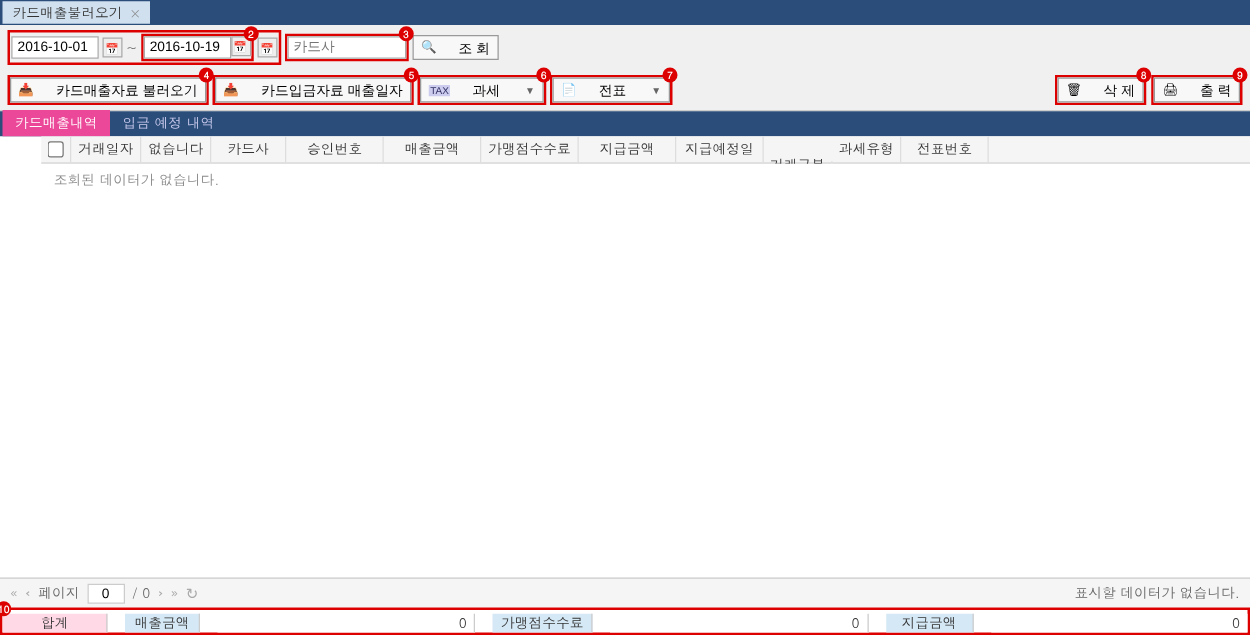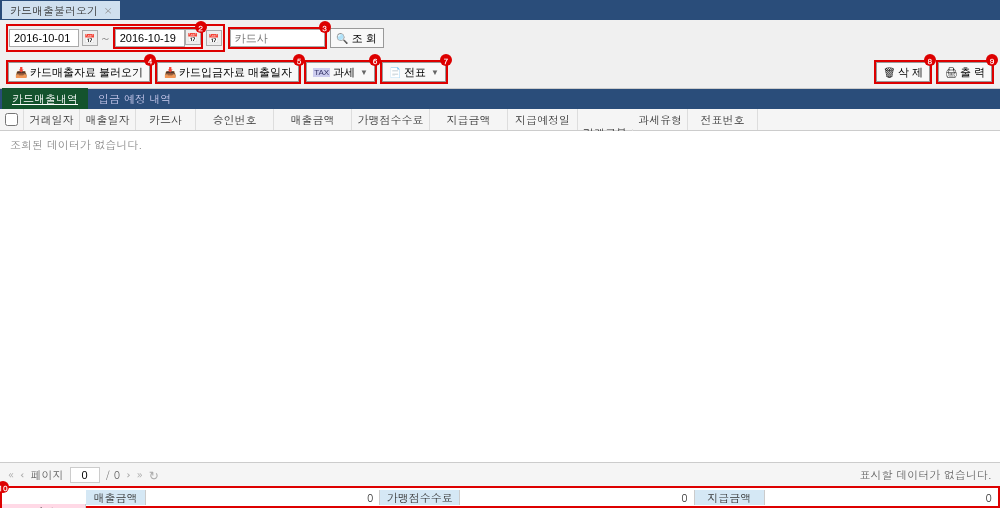--- a/index.html
+++ b/index.html
@@ -20,34 +20,34 @@
     .date-group { display: flex; align-items: center; gap: 3px; border: 2px solid #d00; padding: 1px; position: relative; }
     .date-input { border: 1px solid #aaa; padding: 2px 4px; font-size: 11px; width: 70px; height: 18px; }
     .cal-icon { width: 16px; height: 16px; background: #eee; border: 1px solid #aaa; display: inline-flex; align-items: center; justify-content: center; font-size: 9px; }
     .sep { color: #666; }
     
     .marker { position: absolute; top: -8px; right: -6px; background: #d00; color: #fff; border-radius: 50%; width: 12px; height: 12px; font-size: 8px; display: flex; align-items: center; justify-content: center; font-weight: bold; z-index: 10; }
     
     .input-box { border: 1px solid #aaa; padding: 2px 4px; font-size: 11px; height: 18px; width: 95px; color: #999; }
     .marked { border: 2px solid #d00; position: relative; padding: 0; }
     
-    .btn { border: 1px solid #999; background: #f8f8f8; padding: 2px 6px; font-size: 11px; height: 20px; display: inline-flex; align-items: center; gap: 3px; cursor: pointer; }
+    .btn { border: 1px solid #999; background: #f8f8f8; padding: 2px 6px; font-size: 11px; height: 20px; display: inline-flex; align-items: center; gap: 18px; cursor: pointer; }
     .btn .icon { width: 12px; height: 12px; display: inline-block; }
     .dropdown-arrow { font-size: 8px; color: #666; margin-left: 2px; }
     
     .right-buttons { margin-left: auto; display: flex; gap: 4px; }
     
     
     .sub-tabs { background: #2a4d7a; height: 20px; display: flex; align-items: flex-end; padding-left: 2px; }
     .sub-tab { padding: 3px 10px; font-size: 11px; color: #fff; cursor: pointer; }
-    .sub-tab.active { background: #14532d; color: #fff; text-decoration: underline; }
+    .sub-tab.active { background: #ec4899; color: #fff; }
     .sub-tab:not(.active) { color: #cce; margin-top: 40px; }
     
     
-    .grid-container { flex: 1; display: flex; flex-direction: column; overflow: hidden; }
+    .grid-container { flex: 1; display: flex; flex-direction: column; overflow: hidden; padding-left: 33px; }
     .grid-header { display: flex; background: #f5f5f5; border-bottom: 1px solid #ccc; height: 22px; }
     .grid-header .col { border-right: 1px solid #ddd; padding: 3px 4px; text-align: center; font-size: 11px; display: flex; align-items: center; justify-content: center; }
     .col-check { width: 24px; }
     .col-date { width: 56px; }
     .col-card { width: 60px; }
     .col-cardno { width: 100px; }
     .col-auth { width: 78px; }
     .col-amt { width: 78px; }
     .col-fee { width: 78px; }
     .col-pay { width: 78px; }
@@ -59,21 +59,21 @@
     .grid-body { flex: 1; background: #fff; padding: 6px 10px; color: #888; }
     
     
     .pagination { height: 24px; background: #f5f5f5; border-top: 1px solid #ccc; display: flex; align-items: center; padding: 0 8px; gap: 6px; }
     .page-btn { color: #aaa; font-size: 12px; cursor: pointer; }
     .page-input { width: 30px; border: 1px solid #ccc; text-align: center; font-size: 11px; height: 16px; }
     .page-info { font-size: 11px; color: #666; }
     .page-status { margin-left: auto; font-size: 11px; color: #666; }
     
     
-    .summary { border: 2px solid #d00; height: 22px; display: flex; align-items: center; position: relative; }
+    .summary { border: 2px solid #d00; height: 22px; display: flex; align-items: flex-end; position: relative; gap: 14px; }
     .summary .marker { top: -7px; left: -5px; right: auto; }
     .sum-cell { border-right: 1px solid #ccc; display: flex; align-items: center; padding: 0 6px; font-size: 11px; }
     .sum-label { background: #ffd9e6; width: 84px; justify-content: center; margin-top: 28px; }
     .sum-label2 { background: #d5e8f5; width: 60px; justify-content: center; }
     .sum-val { background: #fff; justify-content: flex-end; }
     
     
     .icon-search::before { content: "🔍"; font-size: 10px; }
     .icon-import::before { content: "📥"; font-size: 10px; }
     .icon-tax { background: #cce; color: #336; font-size: 8px; padding: 0 1px; }
@@ -177,21 +177,21 @@
     <div class="sub-tab active">카드매출내역</div>
     <div class="sub-tab">입금 예정 내역</div>
   </div>
 
   <div class="grid-container">
     <div class="grid-header">
       <div class="col col-check">
           <input type="checkbox" style="">
         </div>
       <div class="col col-date">거래일자</div>
-      <div class="col col-date">매출일자</div>
+      <div class="col col-date">없습니다</div>
       <div class="col col-card">카드사</div>
       <div class="col col-auth">승인번호</div>
       <div class="col col-amt">매출금액</div>
       <div class="col col-fee">가맹점수수료</div>
       <div class="col col-pay">지급금액</div>
       <div class="col col-paydate">지급예정일</div>
       <div class="col col-trans">거래구분</div>
       <div class="col col-tax">과세유형</div>
       <div class="col col-slip">전표번호</div>
     </div>

